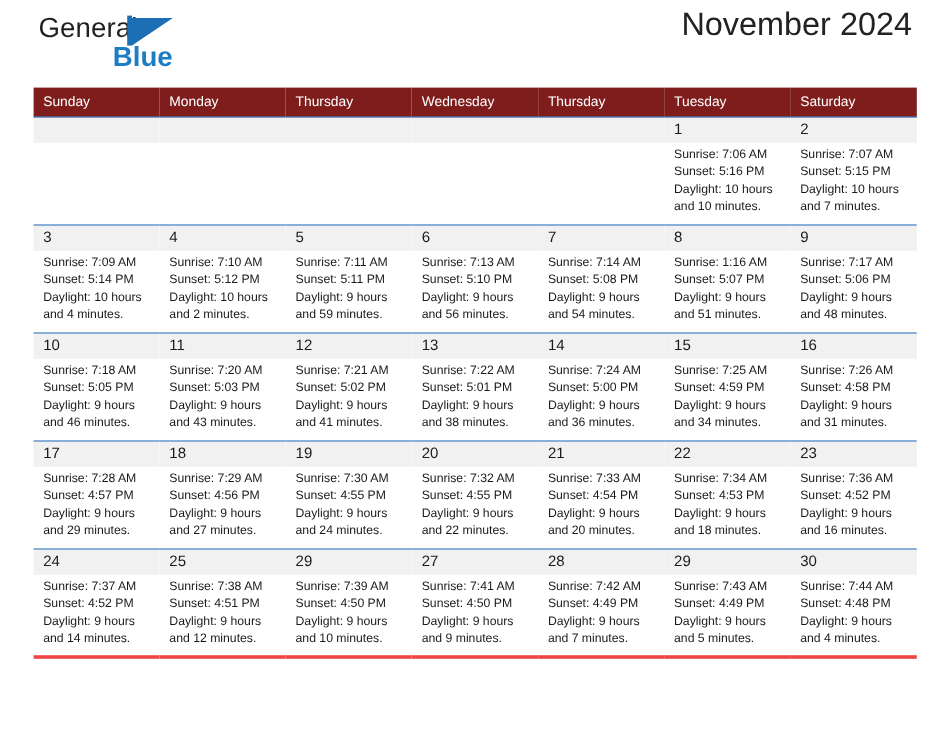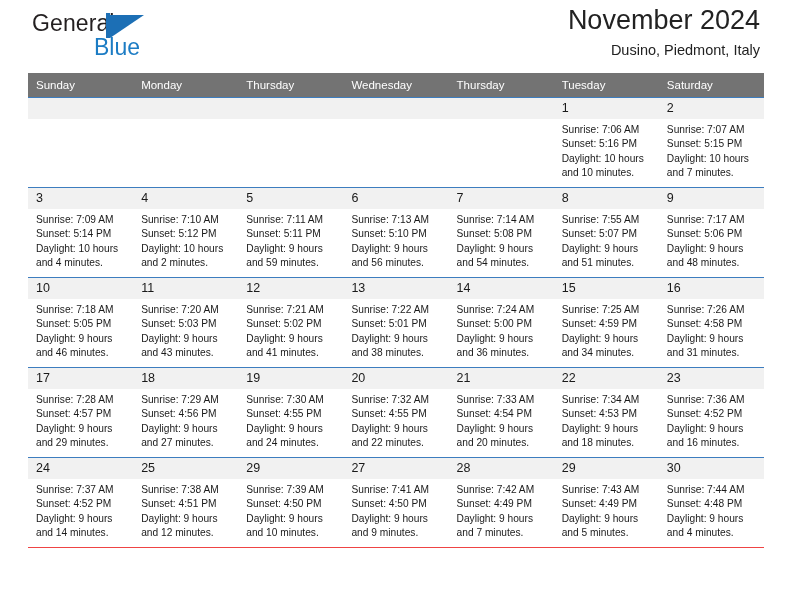--- a/index.html
+++ b/index.html
@@ -69,20 +69,21 @@
     border-left: 34px solid #1c6fb5;
     border-bottom: 23px solid transparent;
   }
   .brand-blue {
     position: absolute;
     left: 62px;
     top: 24px;
     font-size: 23px;
     color: #1c7cc4;
     font-family: "Liberation Sans", sans-serif;
+    font-weight: bold;
   }
 
   .title-block {
     position: absolute;
     right: 4px;
     top: 4px;
     text-align: right;
     margin-left: 6px;
   }
   .title {
@@ -100,40 +101,40 @@
   }
 
   
   .calendar {
     width: 736px;
     border-collapse: collapse;
     table-layout: fixed;
   }
 
   .cal-head th {
-    background: #737373;
+    background: #7f1d1d;
     color: #ffffff;
     font-size: 11.5px;
     font-weight: normal;
     text-align: left;
     padding: 5px 0 6px 8px;
     height: 13px;
     border: none;
   }
 
   .cal-body td {
     vertical-align: top;
     padding: 0;
     border-top: 1px solid #3d7dbf;
     background: #ffffff;
     height: 90px;
     box-sizing: border-box;
   }
   .cal-body tr:last-child td {
-    border-bottom: 1px solid #ef4444;
+    border-bottom: 3px solid #ef4444;
   }
 
   .daynum {
     background: #f1f1f1;
     font-size: 12.5px;
     color: #1a1a1a;
     padding: 3px 0 3px 8px;
     height: 15px;
     line-height: 15px;
   }
@@ -160,21 +161,20 @@
       <span class="brand-general">General</span>
       <span class="brand-mark">
         <span class="brand-mark-bar"></span>
         <span class="brand-mark-tri"></span>
       </span>
       <span class="brand-blue">Blue</span>
     </div>
 
     <div class="title-block">
       <div class="title">November 2024</div>
-      <div class="subtitle">Dusino, Piedmont, Italy</div>
     </div>
 
   </div>
 
   <table class="calendar">
     <thead class="cal-head">
       <tr>
         <th>Sunday</th>
         <th>Monday</th>
         <th>Thursday</th>
@@ -255,21 +255,21 @@
             <div class="daynum">7</div>
             <div class="info">
               <div>Sunrise: 7:14 AM</div>
               <div>Sunset: 5:08 PM</div>
               <div class="wrap">Daylight: 9 hours and 54 minutes.</div>
             </div>
           </td>
           <td>
             <div class="daynum">8</div>
             <div class="info">
-              <div>Sunrise: 7:55 AM</div>
+              <div>Sunrise: 1:16 AM</div>
               <div>Sunset: 5:07 PM</div>
               <div class="wrap">Daylight: 9 hours and 51 minutes.</div>
             </div>
           </td>
           <td>
             <div class="daynum">9</div>
             <div class="info">
               <div>Sunrise: 7:17 AM</div>
               <div>Sunset: 5:06 PM</div>
               <div class="wrap">Daylight: 9 hours and 48 minutes.</div>

